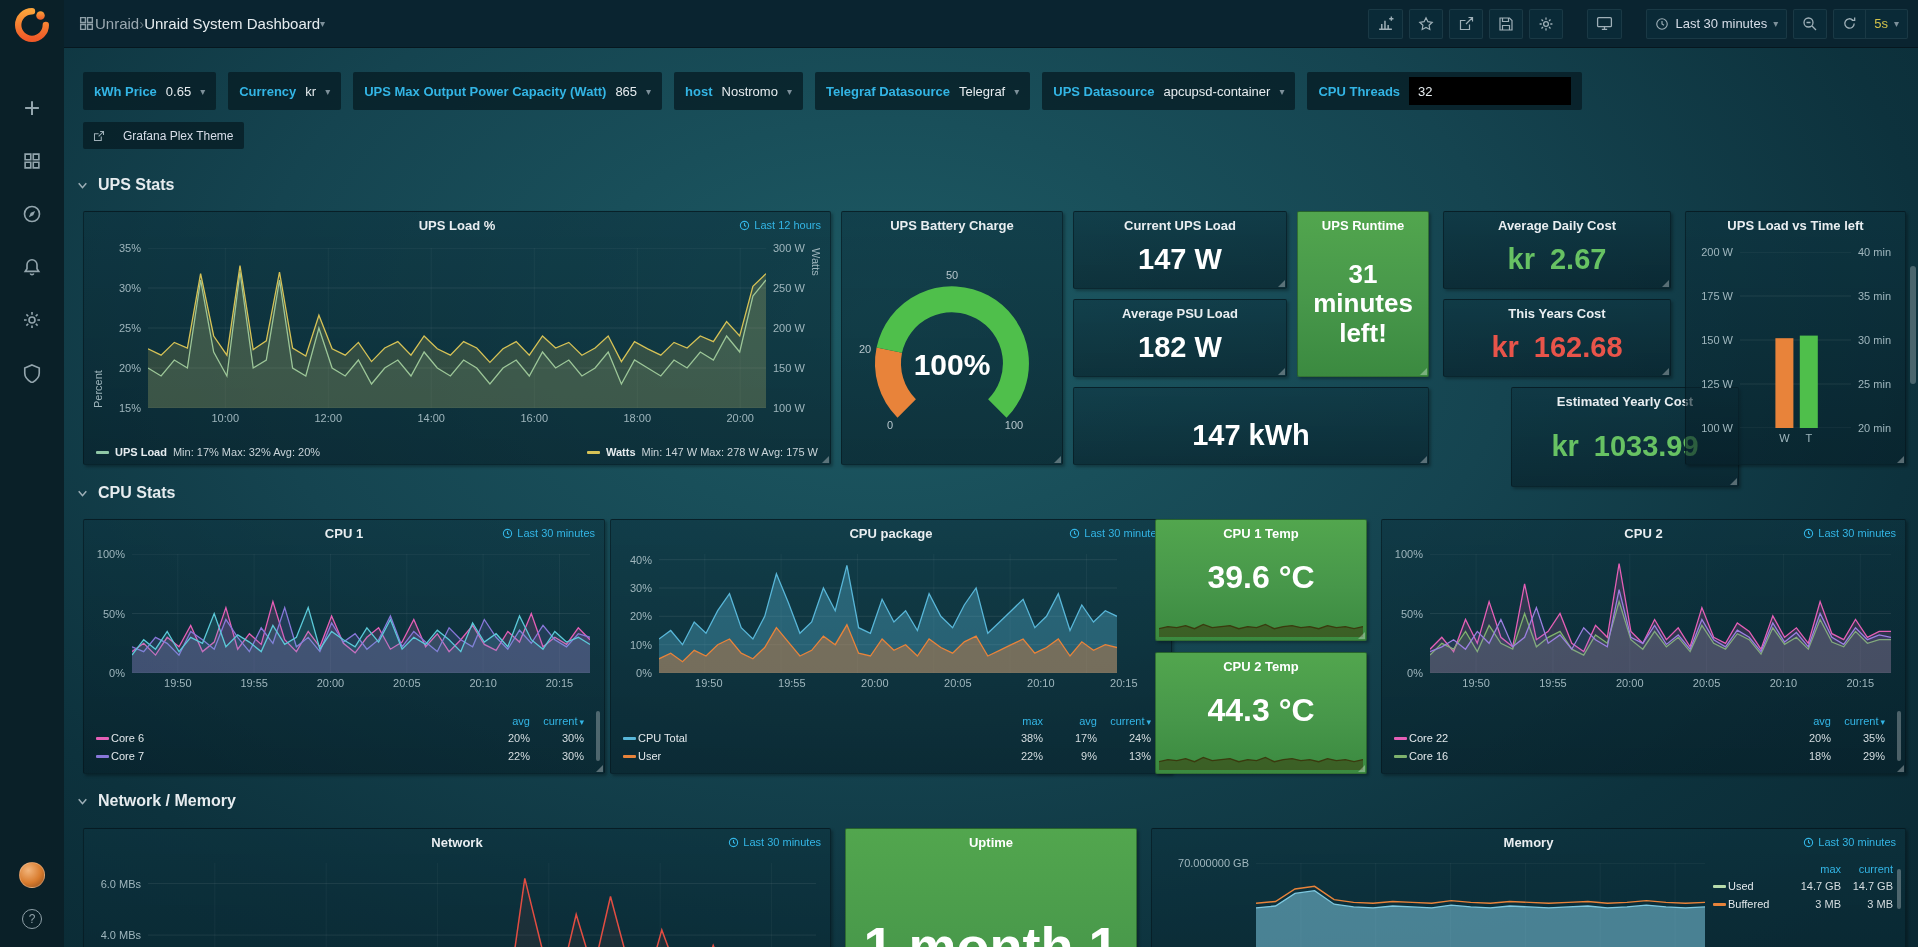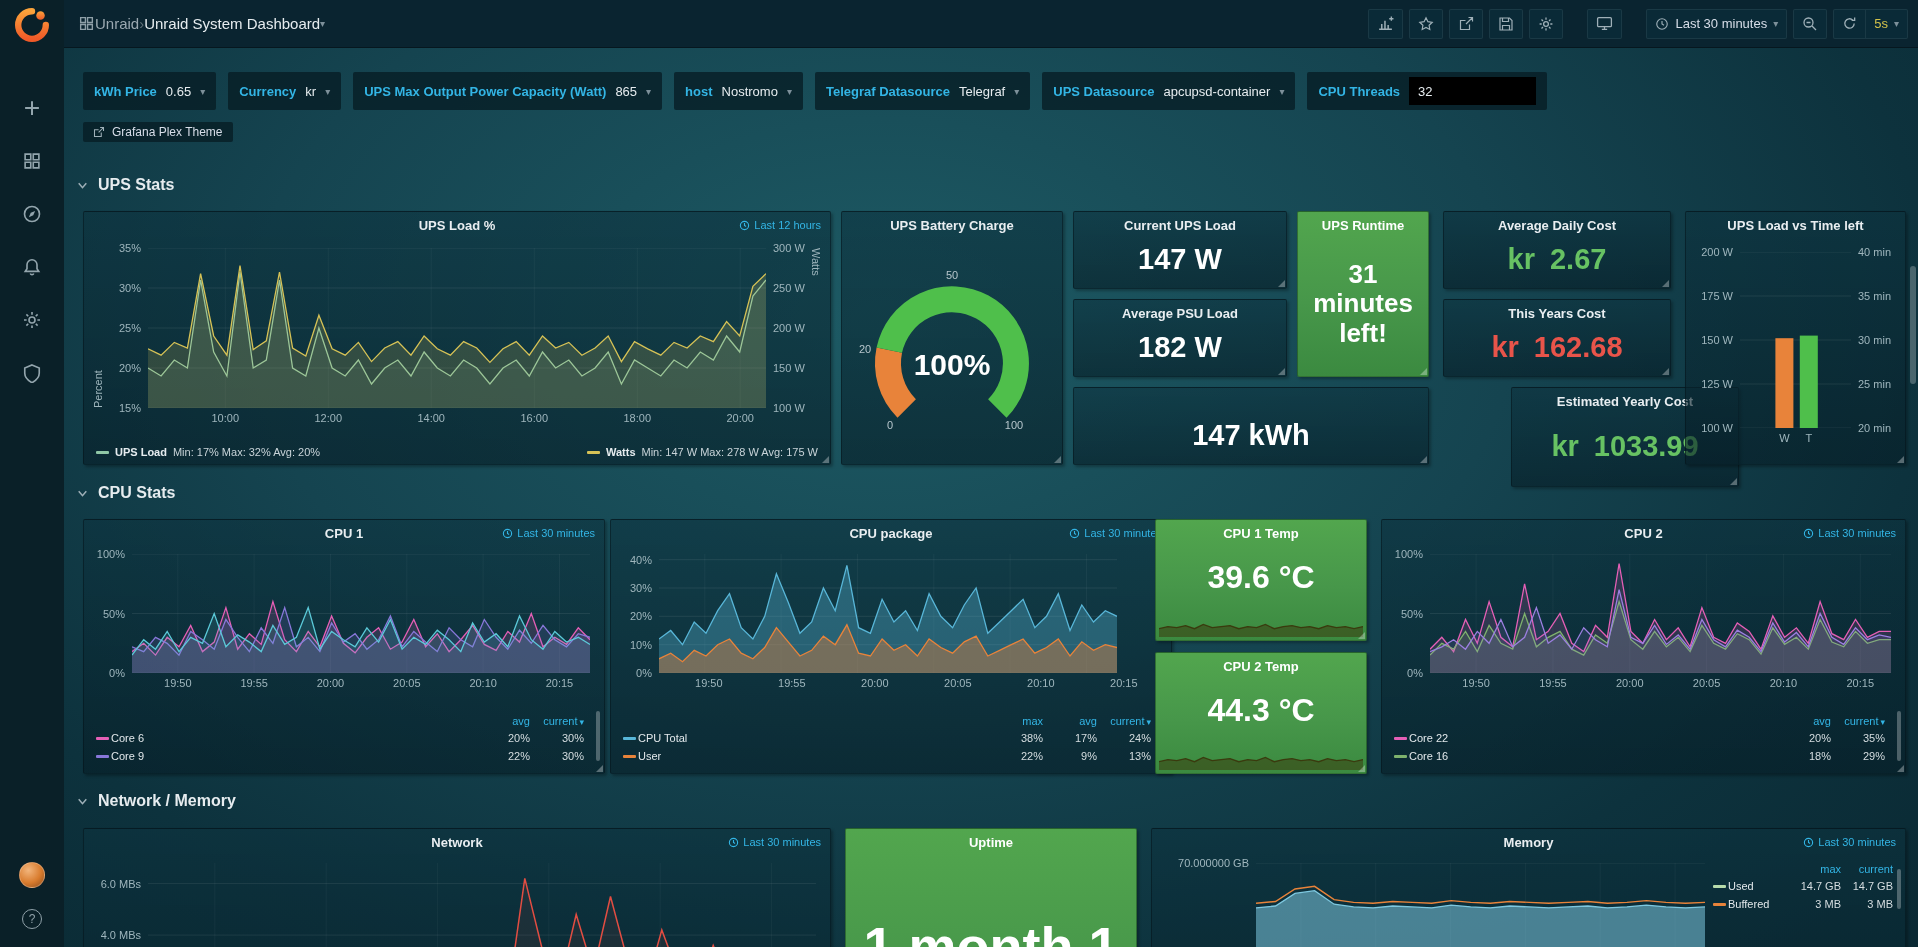--- a/index.html
+++ b/index.html
@@ -36,23 +36,23 @@
 .btn-group{display:flex}
 .btn-group .nav-btn:first-child{border-right:none;border-radius:2px 0 0 2px}
 .btn-group .nav-btn:last-child{border-radius:0 2px 2px 0}
 .caret{color:#7d909a;font-size:10px}
 
 
 #var-row{position:absolute;left:83px;top:72px;display:flex;gap:12px;z-index:5}
 .var-item{display:flex;align-items:center;height:38px;padding:0 11px;background:rgba(6,28,36,0.78);border-radius:2px;gap:9px;cursor:pointer}
 .var-label{color:#33b5e5;font-size:13px;font-weight:bold}
 .var-value{color:#e6ecef;font-size:13px}
-.var-input{background:#000;border:none;color:#e6ecef;font-size:13px;height:28px;width:127px;padding:0 9px;font-family:inherit;outline:none}
+.var-input{background:#000;border:none;color:#e6ecef;font-size:13px;height:28px;width:162px;padding:0 9px;font-family:inherit;outline:none}
 #link-row{position:absolute;left:83px;top:122px;display:flex;gap:10px;z-index:5}
-.dash-link{display:flex;align-items:center;gap:7px;height:20px;padding:0 10px;background:rgba(6,28,36,0.78);border-radius:2px;font-size:12px;color:#d8dee9;cursor:pointer}
+.dash-link{display:flex;align-items:center;gap:18px;height:27px;padding:0 10px;background:rgba(6,28,36,0.78);border-radius:2px;font-size:12px;color:#d8dee9;cursor:pointer}
 .dash-link .icon{color:#9fb0b8}
 
 
 .row-header{position:absolute;display:flex;align-items:center;gap:9px;font-size:16px;font-weight:bold;color:#e6ecef;cursor:pointer;z-index:5}
 .row-header .icon{color:#9fb0b8}
 
 
 .panel{position:absolute;overflow:hidden;border:1px solid rgba(4,18,24,0.5);border-radius:2px;
 background:linear-gradient(180deg, rgba(13,51,63,0.60), rgba(7,30,39,0.62));box-shadow:2px 2px 3px rgba(0,0,0,0.28)}
 .panel.green{background:linear-gradient(180deg,#52a64e 0%,#47974a 55%,#3b8a40 100%);border-color:rgba(20,60,25,0.5)}
@@ -538,21 +538,21 @@
       <span class="lg-name">
           <i class="dash" style="background: rgb(229, 95, 182);"></i>
           <span>Core 6</span>
         </span>
       <span class="lg-col">20%</span>
       <span class="lg-col">30%</span>
     </div>
     <div class="lg-row">
       <span class="lg-name">
           <i class="dash" style="background: rgb(136, 119, 217);"></i>
-          <span>Core 9</span>
+          <span>Core 7</span>
         </span>
       <span class="lg-col">22%</span>
       <span class="lg-col">30%</span>
     </div>
   </div>
   <div class="mini-scroll"></div>
   <i class="rsz"></i>
 </div>
 
 <div class="panel" style="left:610px;top:519px;width:562px;height:255px">

